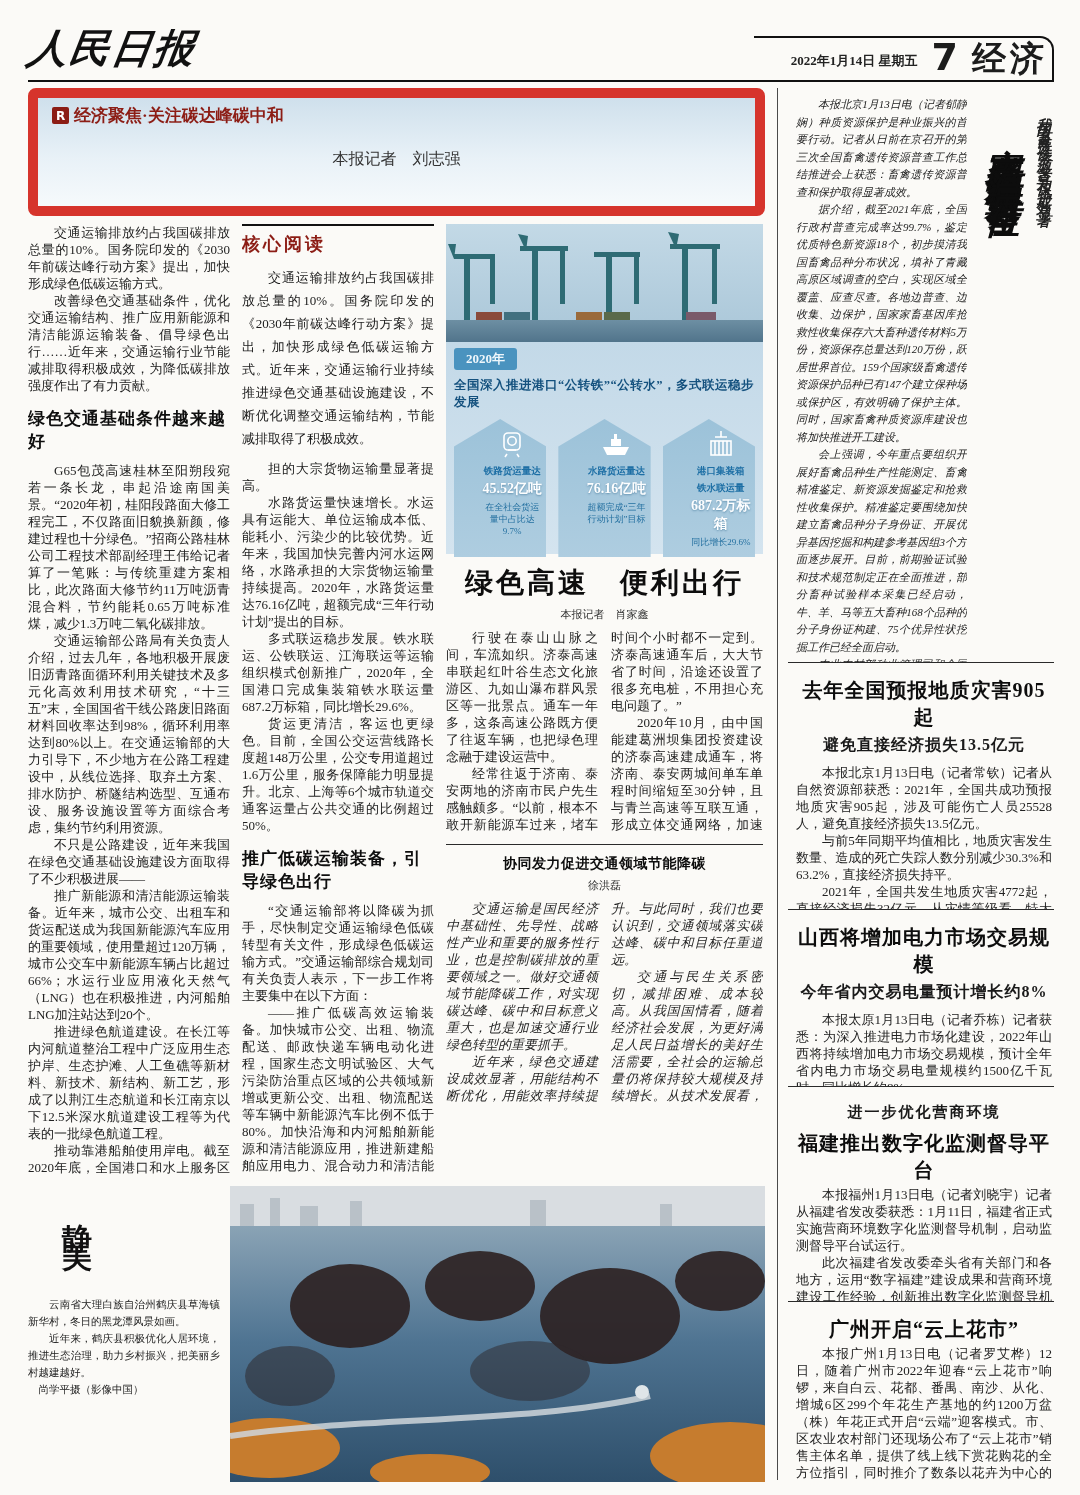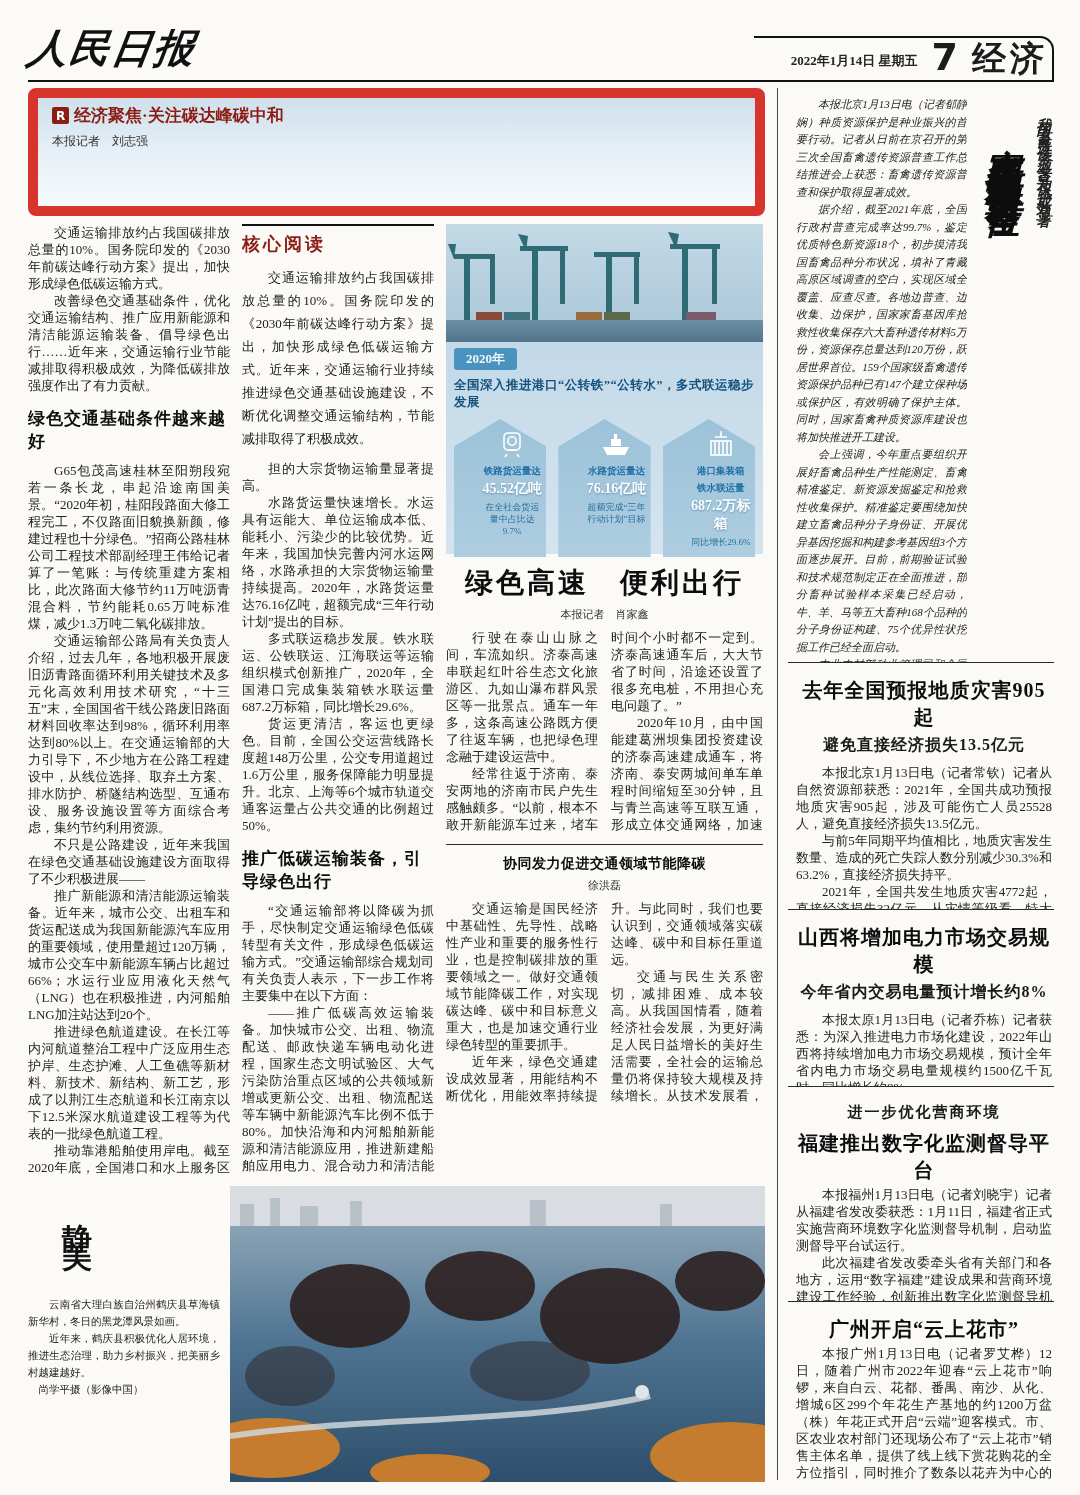--- a/index.html
+++ b/index.html
@@ -27,21 +27,21 @@
 
   
   .lead-box { border:10px solid #d6342c; border-radius:8px; height:128px;
       background:linear-gradient(180deg,#cfe0ec 0%,#e8f1f7 55%,#f6fafc 100%);
       padding:6px 14px 4px; margin-bottom:8px; }
   .lead-kicker { display:flex; align-items:center; gap:5px; font-size:17px; font-weight:900; color:#8c1d15; }
   .logo-chip { display:inline-flex; align-items:center; justify-content:center; width:17px; height:17px;
       background:#8c1d15; color:#fff; font-size:12px; font-weight:900;
       font-family:"DejaVu Sans","Liberation Sans",sans-serif; border-radius:2px; flex:none; }
   .lead-headline { text-align:center; font-size:42px; font-weight:900; letter-spacing:5px; color:#0d0d0d; margin-top:2px; }
-  .lead-byline { font-size:12px; color:#333; margin-top:6px; }
+  .lead-byline { text-align:center; font-size:16px; color:#333; margin-top:22px; }
 
   
   .cols-row { display:flex; gap:12px; height:952px; overflow:hidden; }
   .ncol { overflow:hidden; }
   .col-1 { width:202px; flex:none; }
   .col-2 { width:192px; flex:none; }
   .feature-col { width:317px; flex:none; }
 
   p.body-p { font-size:13px; line-height:17px; text-align:justify; text-indent:2em; color:#222; }
   .subhead { font-size:17px; font-weight:900; letter-spacing:1px; color:#0e0e0e; margin:13px 0 9px; }
@@ -69,21 +69,21 @@
 
   .feature { margin-top:10px; }
   .feature-headline { text-align:center; font-weight:900; color:#0d0d0d; }
   .fh-1 { font-size:28px; letter-spacing:3px; }
   .fh-2 { font-size:14px; letter-spacing:0.5px; white-space:nowrap; }
   .feature-byline { text-align:center; font-size:11px; color:#333; margin:5px 0 7px; }
   .feature-text { column-count:2; column-gap:13px; overflow:hidden; }
   .ft-1 { height:206px; }
   .ft-2 { height:208px; }
   .feature-divider { border:none; border-top:1.5px solid #2a2a2a; margin:9px 0 7px; }
-  .commentary p { color:#1f1f1f; }
+  .commentary p { color:#1f1f1f;font-style:italic; }
 
   
   .bottom-row { display:flex; gap:10px; height:296px; margin-top:10px; overflow:hidden; }
   .photo-caption-block { width:192px; flex:none; padding-top:14px; position:relative; }
   .photo-title-vert { writing-mode:vertical-rl; font-size:30px; font-weight:900; letter-spacing:14px; color:#111; height:96px; margin-left:28px; }
   .photo-caption-text { margin-top:96px; }
   .photo-caption-text p { font-size:10.5px; line-height:17px; text-align:justify; text-indent:2em; color:#222; }
   .photo-credit { font-size:10.5px; color:#222; margin-top:2px; text-indent:1em; }
   .bottom-photo { flex:1; overflow:hidden; }
   .bottom-photo svg { display:block; width:100%; height:100%; }

